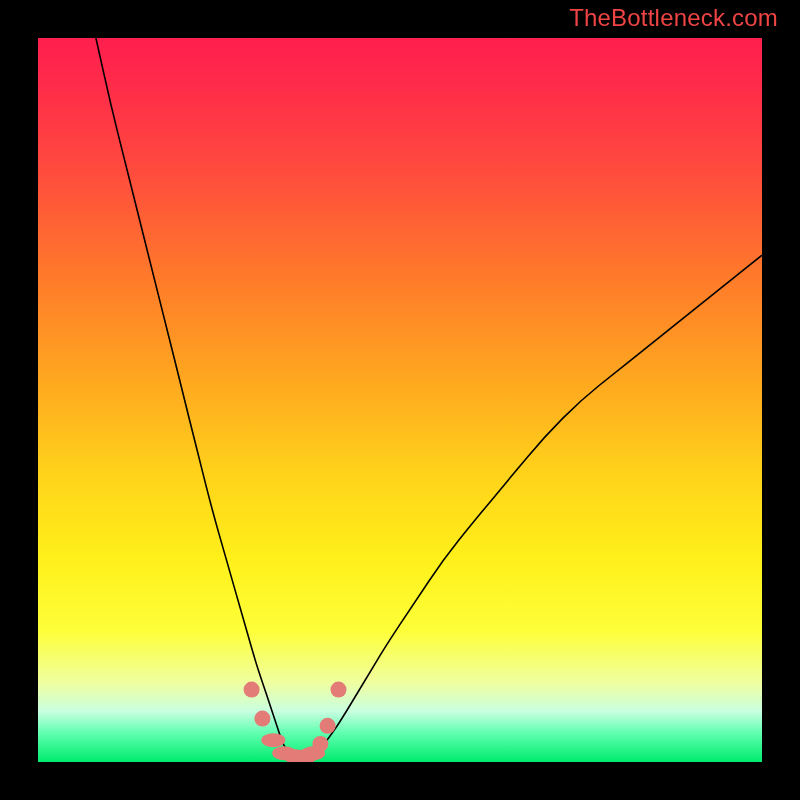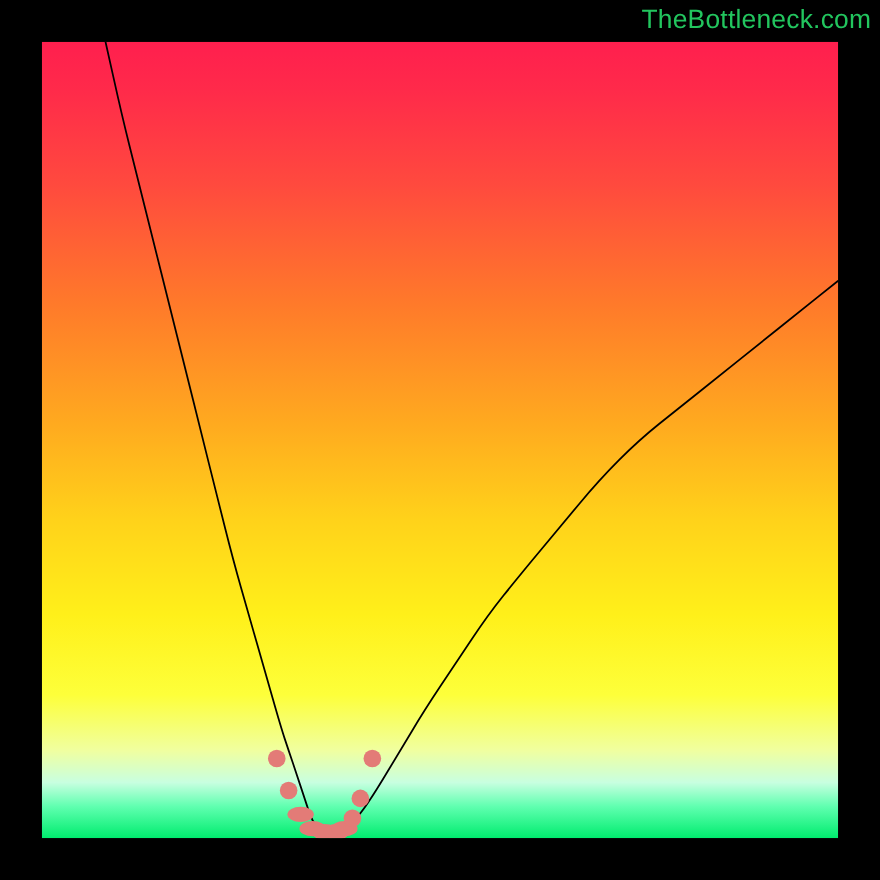--- a/index.html
+++ b/index.html
@@ -53,22 +53,22 @@
     position: absolute;
     left: 0;
     top: 0;
     width: 724px;
     height: 724px;
     pointer-events: none;
   }
   .watermark {
     position: absolute;
     top: 4px;
-    right: 8px;
-    color: #22c55e;
+    right: 22px;
+    color: #ef4444;
     font-size: 24px;
     letter-spacing: 0.2px;
     font-weight: 400;
     user-select: none;
   }
 </style>
 </head>
 <body>
 
 <div class="frame">

